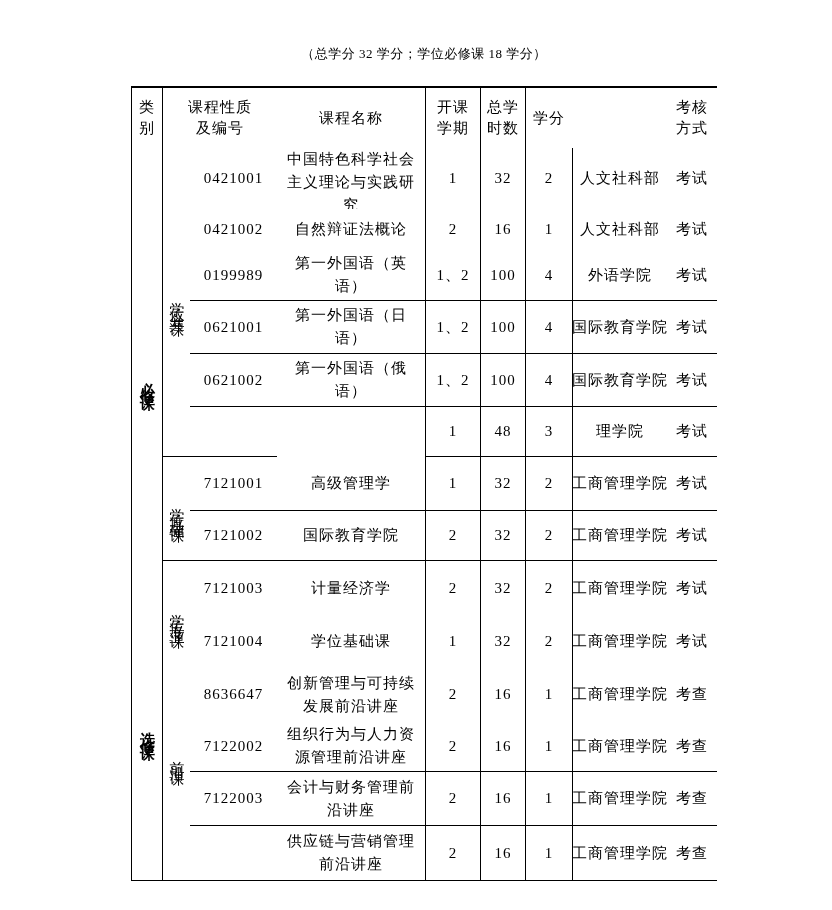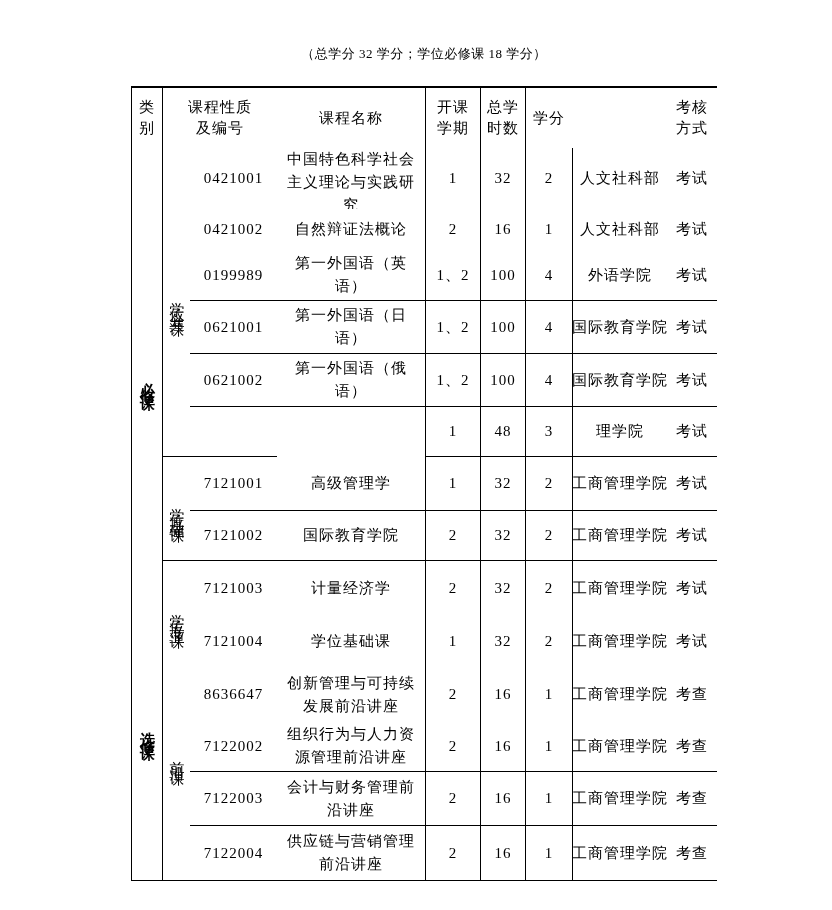--- a/index.html
+++ b/index.html
@@ -190,21 +190,20 @@
     <div class="c bb" style="grid-row:14;grid-column:3">7122003</div>
     <div class="c name bb" style="grid-row:14;grid-column:4">
         <span class="nm">会计与财务管理前沿讲座</span>
       </div>
     <div class="c bl bb" style="grid-row:14;grid-column:5">2</div>
     <div class="c bl bb" style="grid-row:14;grid-column:6">16</div>
     <div class="c bl bb" style="grid-row:14;grid-column:7">1</div>
     <div class="c bl bb" style="grid-row:14;grid-column:8">工商管理学院</div>
     <div class="c bb" style="grid-row:14;grid-column:9">考查</div>
 
-    <div class="c" style="grid-row:15;grid-column:3">7122004</div>
     <div class="c name" style="grid-row:15;grid-column:4">
         <span class="nm">供应链与营销管理前沿讲座</span>
       </div>
     <div class="c bl" style="grid-row:15;grid-column:5">2</div>
     <div class="c bl" style="grid-row:15;grid-column:6">16</div>
     <div class="c bl" style="grid-row:15;grid-column:7">1</div>
     <div class="c bl" style="grid-row:15;grid-column:8">工商管理学院</div>
     <div class="c" style="grid-row:15;grid-column:9">考查</div>
 
   </div>

